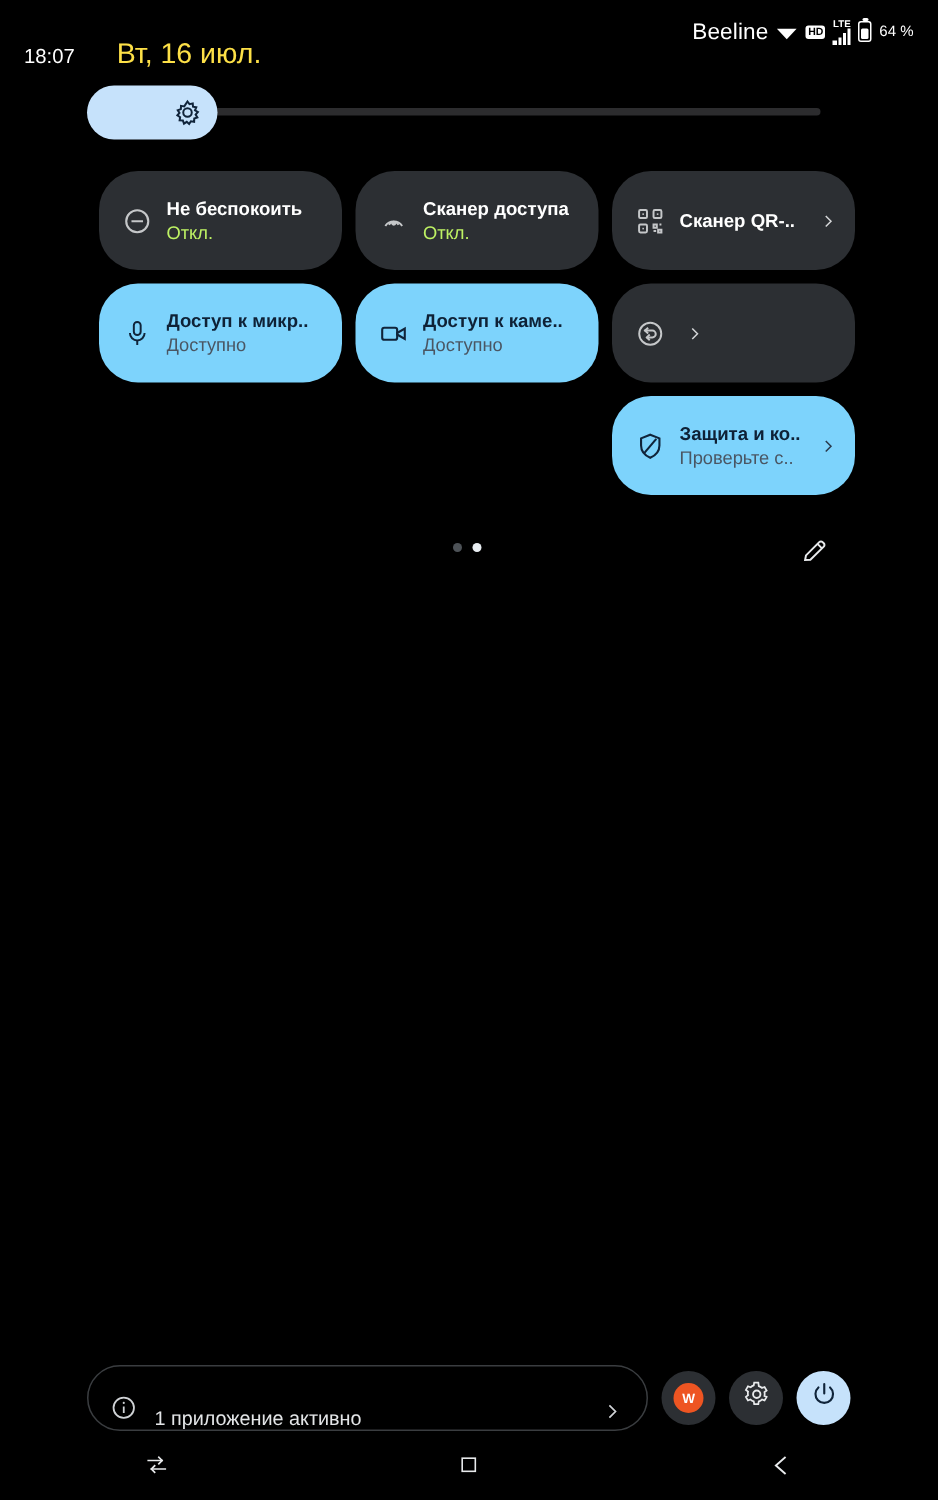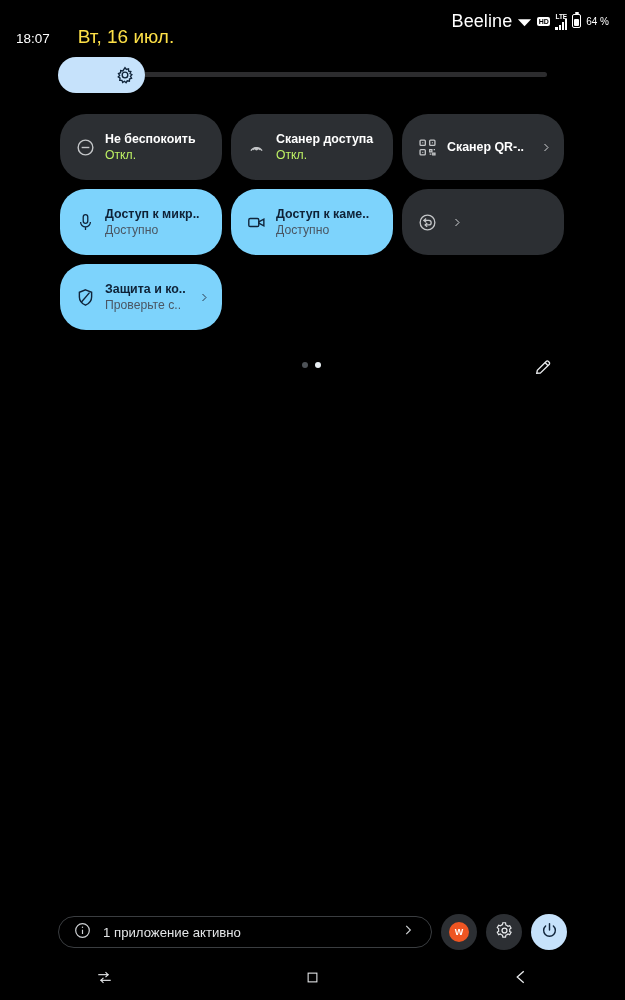--- a/index.html
+++ b/index.html
@@ -14,21 +14,21 @@
   
   .statusbar {
     position: absolute; top: 0; left: 0; width: 625px; height: 42px;
     display: flex; align-items: center; padding: 0 16px;
     color: #ffffff; font-size: 13.5px;
   }
   .sb-left { display: flex; align-items: baseline; gap: 28px; margin-top: 32px; }
   .sb-time { font-size: 13.5px; color: #fff; }
   .sb-date { font-size: 19px; color: #fde047; }
   .sb-right { margin-left: auto; display: flex; align-items: center; gap: 5px; }
-  .sb-carrier { font-size: 18px; color: #fff; letter-spacing: .1px; }
+  .sb-carrier { font-size: 15px; color: #fff; letter-spacing: .1px; }
   .sb-batt-text { font-size: 10px; color: #fff; }
   .icon-wifi { width: 15px; height: 15px; display: block; }
   .icon-hd { font-size: 7px; font-weight: bold; color: #000; background: #fff;
              border-radius: 2px; padding: 1px 1.5px; line-height: 7px; display:block;}
   .icon-lte { font-size: 6.5px; font-weight: bold; color:#fff; line-height:7px; display:block;
               margin-bottom:-1px;}
   .lte-stack { display:flex; flex-direction:column; align-items:center; justify-content:center; }
   .bars { display: flex; align-items: flex-end; gap: 1px; height: 11px; }
   .bars i { width: 2.2px; background: #fff; display: block; }
   .bars i:nth-child(1){height:3px}.bars i:nth-child(2){height:5px}
@@ -51,21 +51,21 @@
   .br-fill {
     position: absolute; left: 0; top: 0; width: 87px; height: 36px;
     background: #c6e2fb; border-radius: 18px;
   }
   .br-thumb-icon {
     position: absolute; left: 57px; top: 8px; width: 20px; height: 20px;
   }
 
   
   .tiles { position: absolute; left: 60px; top: 114px; width: 510px; }
-  .tile-row { display: flex; gap: 9px; margin-bottom: 9px; }
+  .tile-row { display: flex; gap: 9px; margin-bottom: 9px; justify-content: flex-end; }
   .tile {
     width: 162px; height: 66px; border-radius: 26px;
     display: flex; align-items: center; padding: 0 8px 0 14px;
     position: relative;
   }
   .tile.off  { background: #2c2f33; }
   .tile.on   { background: #7dd3fc; }
   .tile-ic { width: 22px; height: 22px; flex: 0 0 22px; display:flex;
              align-items:center; justify-content:center; margin-right: 9px; }
   .tile.off .tile-ic svg { stroke: #c5c7c9; fill: none; }
@@ -92,22 +92,22 @@
   
   .pager { position: absolute; left: 302px; top: 362px; display: flex; gap: 7px; }
   .pager .dot { width: 6px; height: 6px; border-radius: 50%; background: #4d5257; }
   .pager .dot.active { background: #e9eef2; }
   .edit-btn { position: absolute; left: 533px; top: 357px; width: 20px; height: 20px; }
 
   
   .footer { position: absolute; left: 0; top: 909px; width: 625px; height: 46px;
             display: flex; align-items: center; padding: 0 58px; gap: 9px; }
   .active-apps {
-    flex: 1 1 auto; height: 32px; border: 1px solid #3a3d40; border-radius: 22px;
-    display: flex; align-items: center; padding: 0 16px 0 14px; gap: 11px;
+    flex: 1 1 auto; height: 44px; border: 1px solid #3a3d40; border-radius: 22px;
+    display: flex; align-items: flex-end; padding: 0 16px 0 14px; gap: 11px;
     background: #000;
   }
   .aa-label { flex: 1 1 auto; color: #e3e5e7; font-size: 13.2px; }
   .circ-btn { width: 36px; height: 36px; border-radius: 50%; flex: 0 0 36px;
               display: flex; align-items: center; justify-content: center; }
   .circ-dark { background: #2c2f33; }
   .circ-light { background: #c6e2fb; }
   .avatar-inner { width: 20px; height: 20px; border-radius: 50%; background: #ee5522;
                   display:flex; align-items:center; justify-content:center;
                   color:#fff; font-size:9px; font-weight:bold; }

